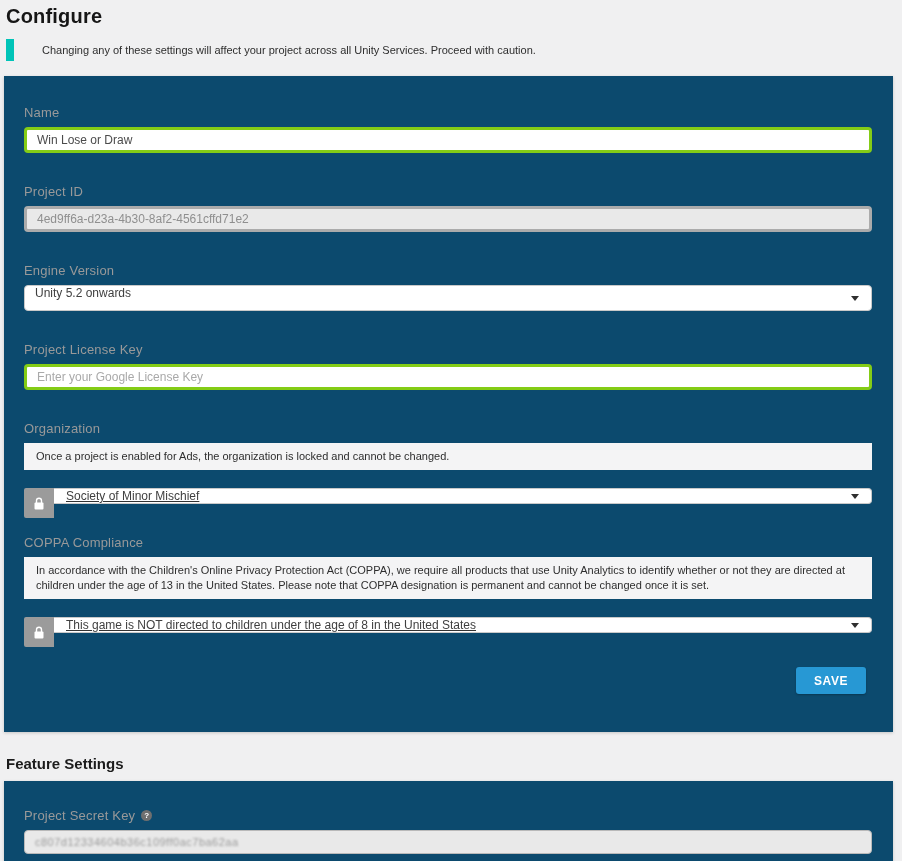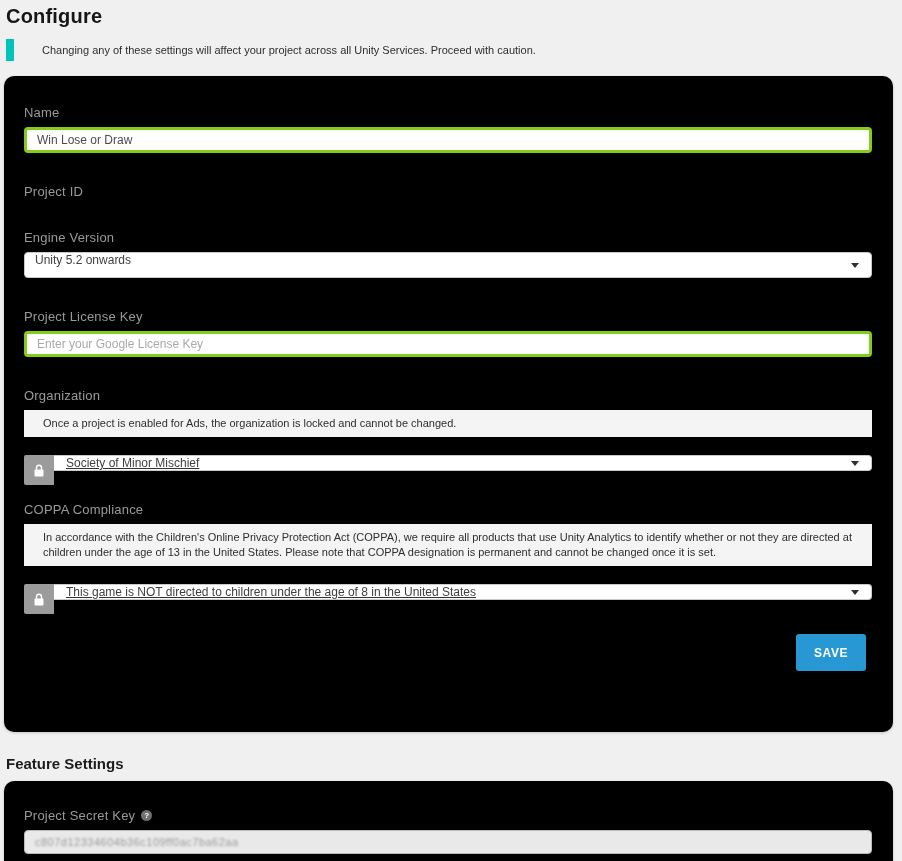--- a/index.html
+++ b/index.html
@@ -30,22 +30,22 @@
     background: #00c4b8;
     flex: 0 0 auto;
   }
   .top-warning .warning-text {
     margin-left: 28px;
     font-size: 11px;
     color: #2e2e2e;
   }
 
   .card {
-    background: #000000;
-    border-radius: 10px;
+    background: #0c4a6e;
+    border-radius: 0;
     box-shadow: 0 1px 3px rgba(0,0,0,0.18);
     margin: 15px 9px 0 4px;
   }
   .card.main-card {
     height: 656px;
     padding: 29px 21px 0 20px;
   }
   .card.feature-card {
     height: 120px;
     padding: 27px 21px 0 20px;
@@ -97,23 +97,24 @@
     top: 50%;
     margin-top: -2px;
     width: 0; height: 0;
     border-left: 4px solid transparent;
     border-right: 4px solid transparent;
     border-top: 5px solid #2f2f2f;
   }
 
   .notice {
     display: flex;
-    align-items: center;
+    align-items: flex-start;
     background: #f4f4f5;
     margin-bottom: 18px;
+    flex-direction: column;
   }
   .notice .notice-bar {
     width: 7px;
     background: #00c4b8;
     flex: 0 0 auto;
   }
   .notice .notice-text {
     padding: 6px 14px 6px 12px;
     font-size: 11px;
     line-height: 15px;
@@ -150,21 +151,21 @@
   }
 
   .save-row {
     display: flex;
     justify-content: flex-end;
     margin-top: 34px;
     padding-right: 6px;
   }
   .save-button {
     min-width: 70px;
-    height: 37px;
+    height: 27px;
     background: #2798d4;
     color: #ffffff;
     border: none;
     border-radius: 3px;
     font-family: "Liberation Sans", sans-serif;
     font-size: 12px;
     font-weight: bold;
     letter-spacing: 0.6px;
     cursor: pointer;
     box-shadow: 0 1px 2px rgba(0,0,0,0.25);
@@ -230,20 +231,21 @@
 
   <div class="card main-card">
 
     <div class="field">
       <div class="field-label">Name</div>
       <input class="text-input" type="text" value="Win Lose or Draw" style="">
     </div>
 
     <div class="field">
       <div class="field-label">Project ID</div>
+      <input class="text-input disabled" type="text" readonly="" value="4ed9ff6a-d23a-4b30-8af2-4561cffd71e2" style="">
     </div>
 
     <div class="field">
       <div class="field-label">Engine Version</div>
       <div class="select-box">
         <span>Unity 5.2 onwards</span>
         <span class="caret"></span>
       </div>
     </div>
 

